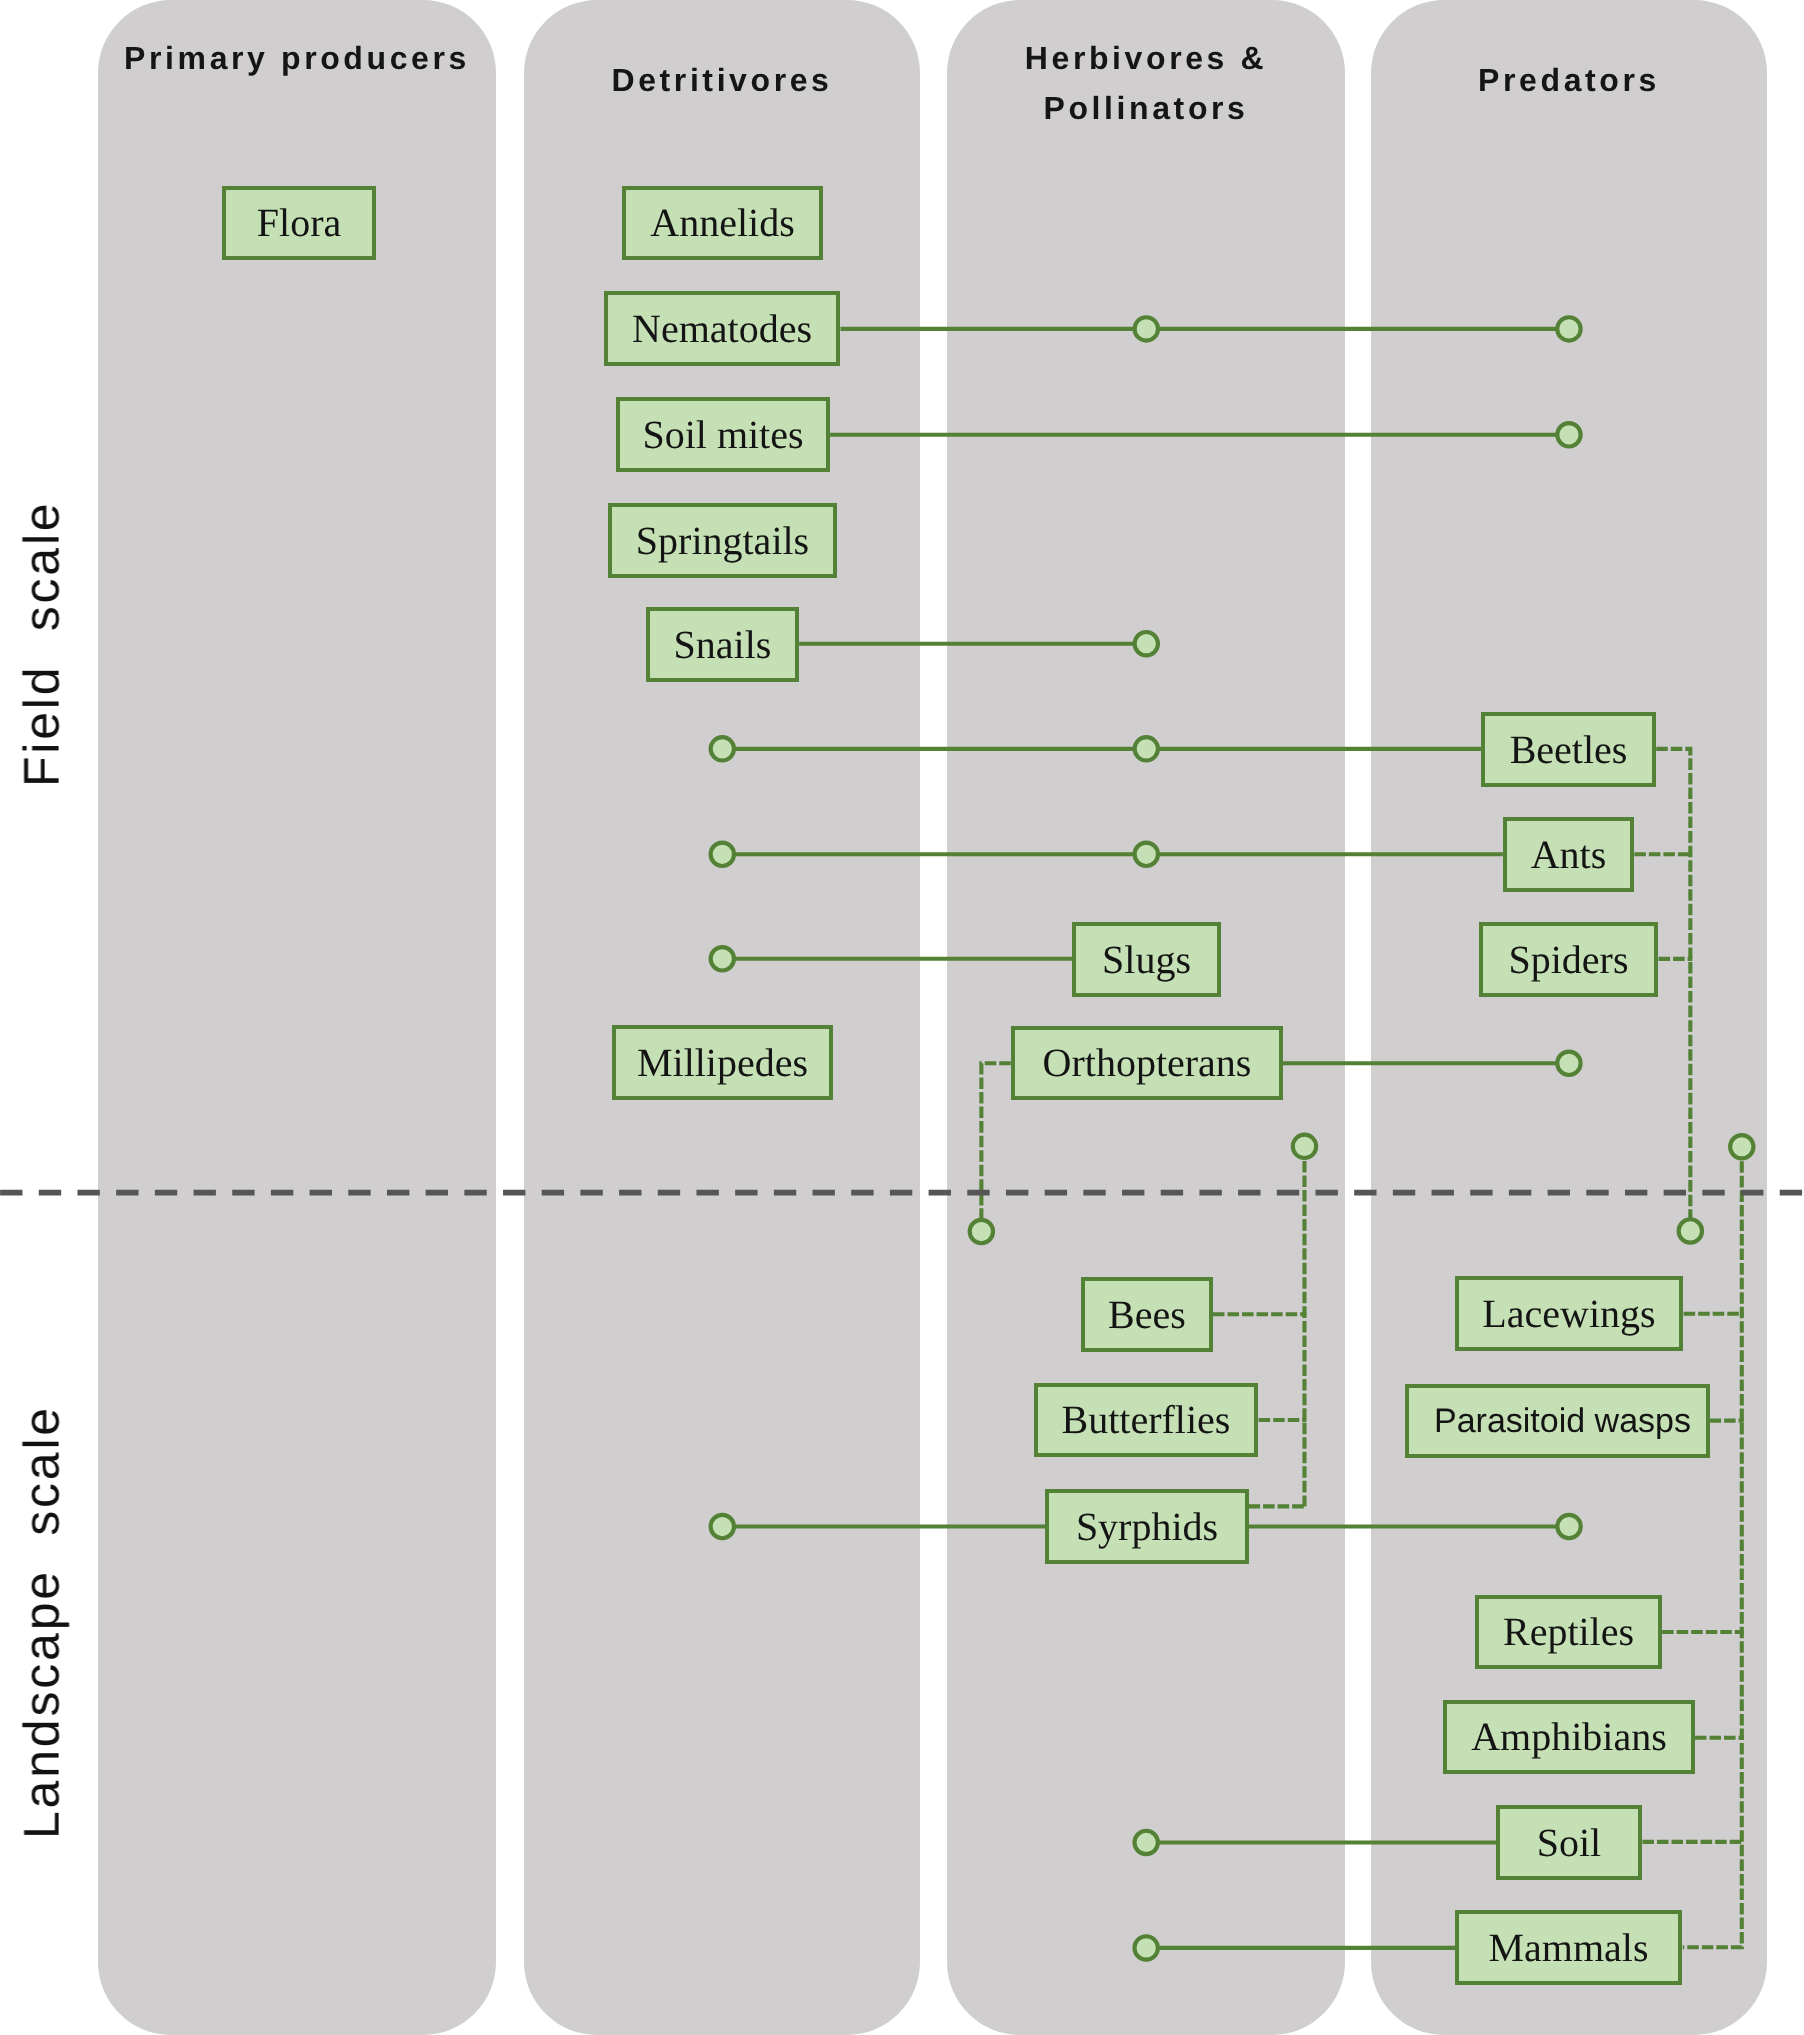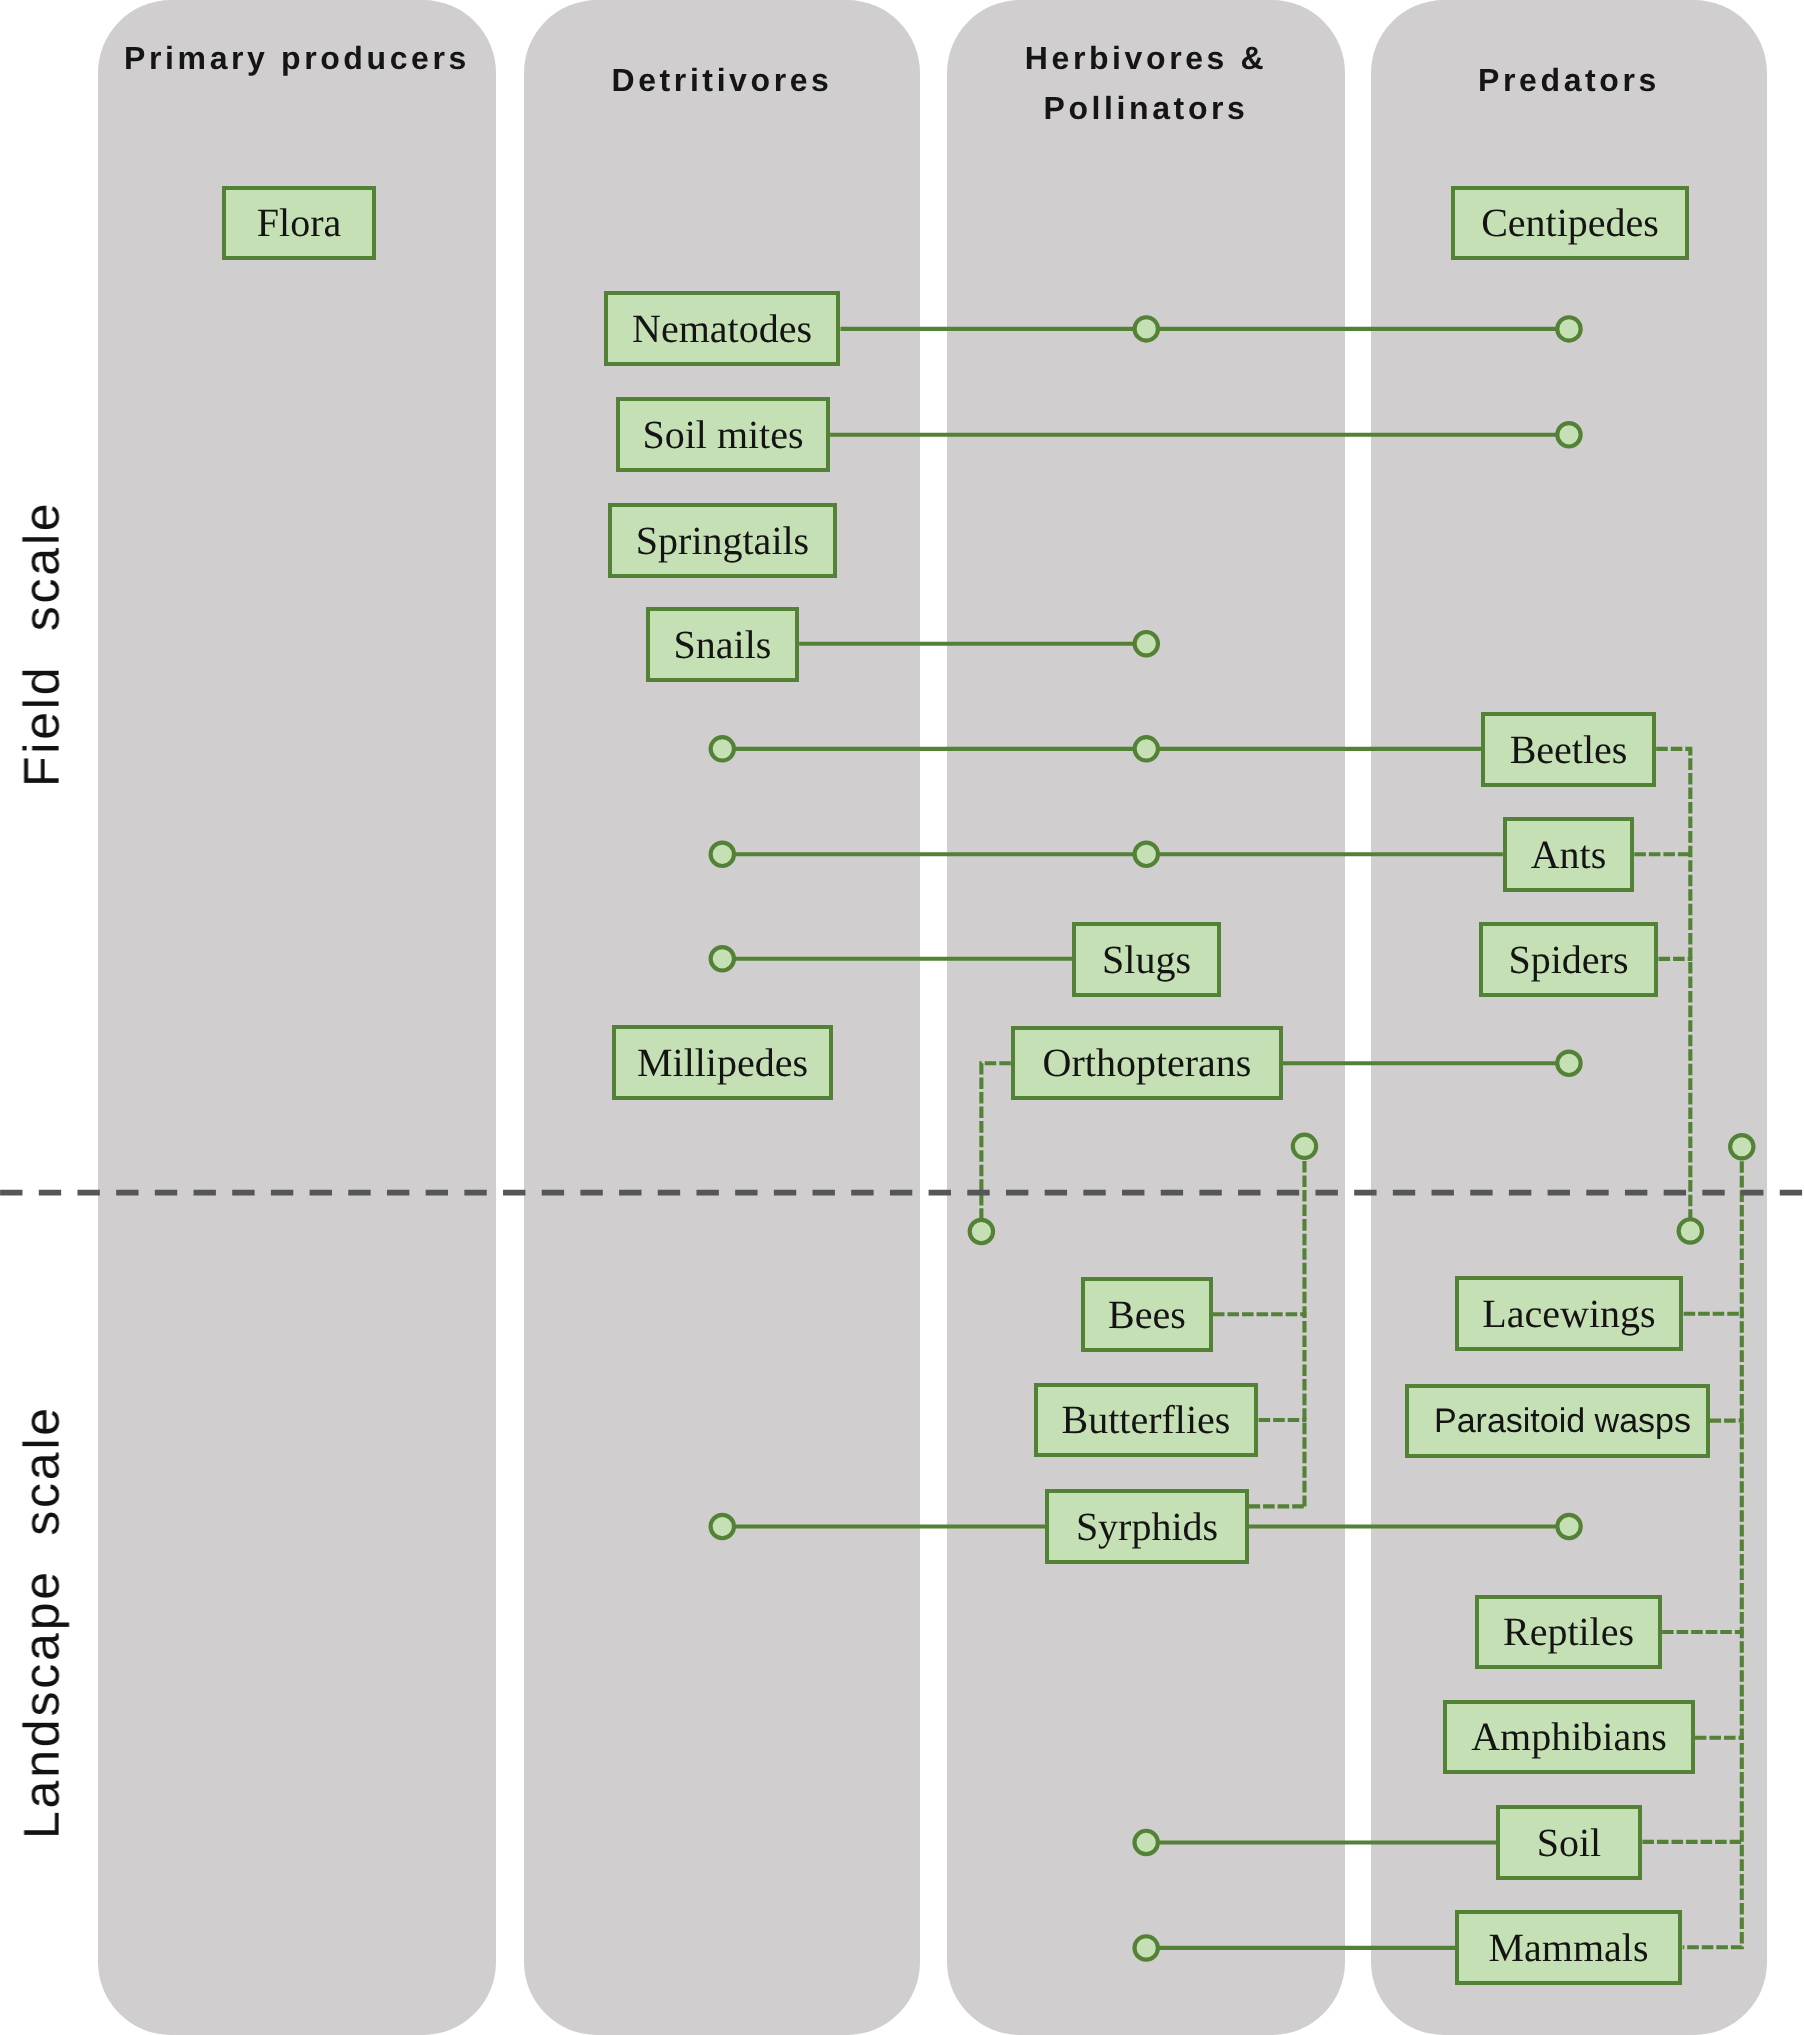--- a/index.html
+++ b/index.html
@@ -80,31 +80,31 @@
     </g>
     <line x1="0" y1="1279.3" x2="1936" y2="1279.3" stroke="#565656" stroke-width="6.2" stroke-dasharray="24 17.5"></line>
   </svg>
   <div class="panel-title" style="left:98px;width:398px;top:33px">Primary producers</div>
   <div class="panel-title" style="left:524px;width:396px;top:55px">Detritivores</div>
   <div class="panel-title" style="left:947px;width:398px;top:33px">Herbivores &amp; Pollinators</div>
   <div class="panel-title" style="left:1371px;width:396px;top:55px">Predators</div>
   <div class="scale-label" style="transform:translate(12.6px,787px) rotate(-90deg)">Field  scale</div>
   <div class="scale-label" style="transform:translate(12.6px,1839px) rotate(-90deg)">Landscape  scale</div>
   <div class="node serif" style="left:222px;top:186px;width:154px;height:74px">Flora</div>
+  <div class="node serif" style="left:622px;top:186px;width:201px;height:74px">Annelids</div>
   <div class="node serif" style="left:604px;top:291px;width:236px;height:75px">Nematodes</div>
   <div class="node serif" style="left:616px;top:397px;width:214px;height:75px">Soil mites</div>
   <div class="node serif" style="left:608px;top:503px;width:229px;height:75px">Springtails</div>
   <div class="node serif" style="left:646px;top:607px;width:153px;height:75px">Snails</div>
   <div class="node serif" style="left:612px;top:1025px;width:221px;height:75px">Millipedes</div>
   <div class="node serif" style="left:1072px;top:922px;width:149px;height:75px">Slugs</div>
   <div class="node serif" style="left:1011px;top:1026px;width:272px;height:74px">Orthopterans</div>
   <div class="node serif" style="left:1081px;top:1277px;width:132px;height:75px">Bees</div>
   <div class="node serif" style="left:1034px;top:1383px;width:224px;height:74px">Butterflies</div>
   <div class="node serif" style="left:1045px;top:1489px;width:204px;height:75px">Syrphids</div>
-  <div class="node serif" style="left:1451px;top:186px;width:238px;height:74px">Centipedes</div>
   <div class="node serif" style="left:1481px;top:712px;width:175px;height:75px">Beetles</div>
   <div class="node serif" style="left:1503px;top:817px;width:131px;height:75px">Ants</div>
   <div class="node serif" style="left:1479px;top:922px;width:179px;height:75px">Spiders</div>
   <div class="node serif" style="left:1455px;top:1276px;width:228px;height:75px">Lacewings</div>
   <div class="node sans" style="left:1405px;top:1384px;width:305px;height:74px">Parasitoid wasps</div>
   <div class="node serif" style="left:1475px;top:1595px;width:187px;height:74px">Reptiles</div>
   <div class="node serif" style="left:1443px;top:1700px;width:252px;height:74px">Amphibians</div>
   <div class="node serif" style="left:1496px;top:1805px;width:146px;height:75px">Soil</div>
   <div class="node serif" style="left:1455px;top:1910px;width:227px;height:75px">Mammals</div>
 </div>

